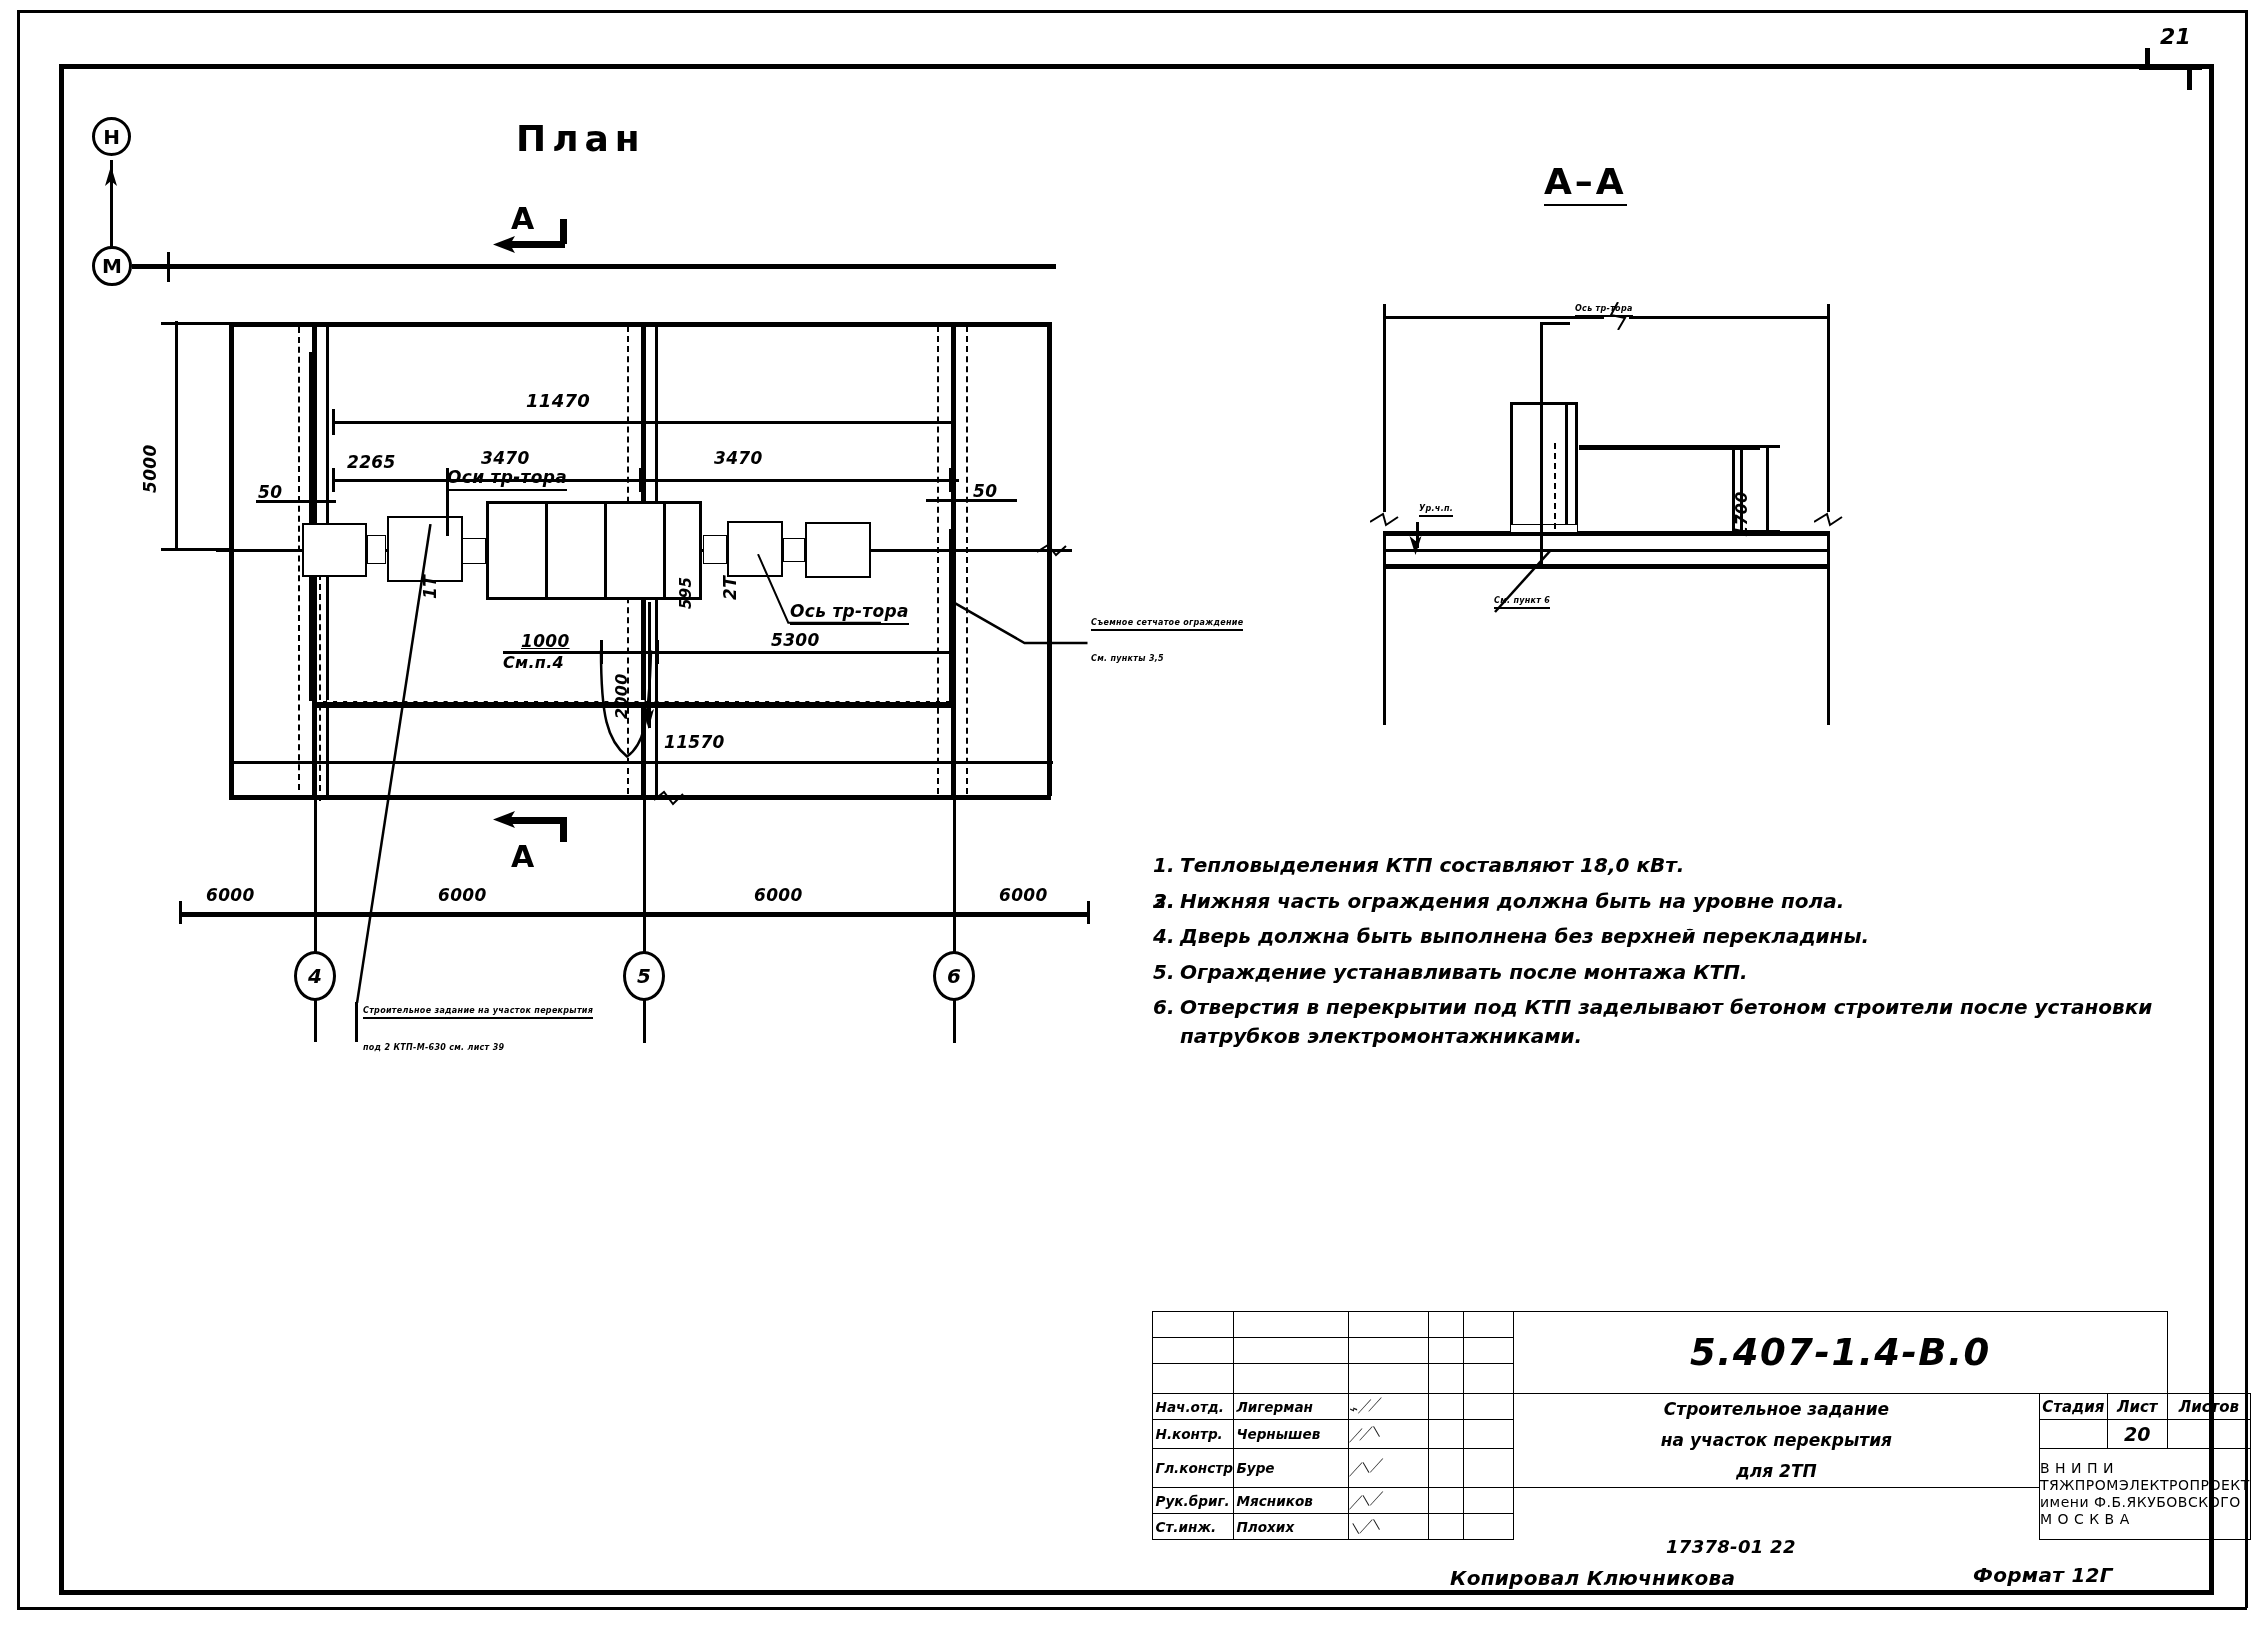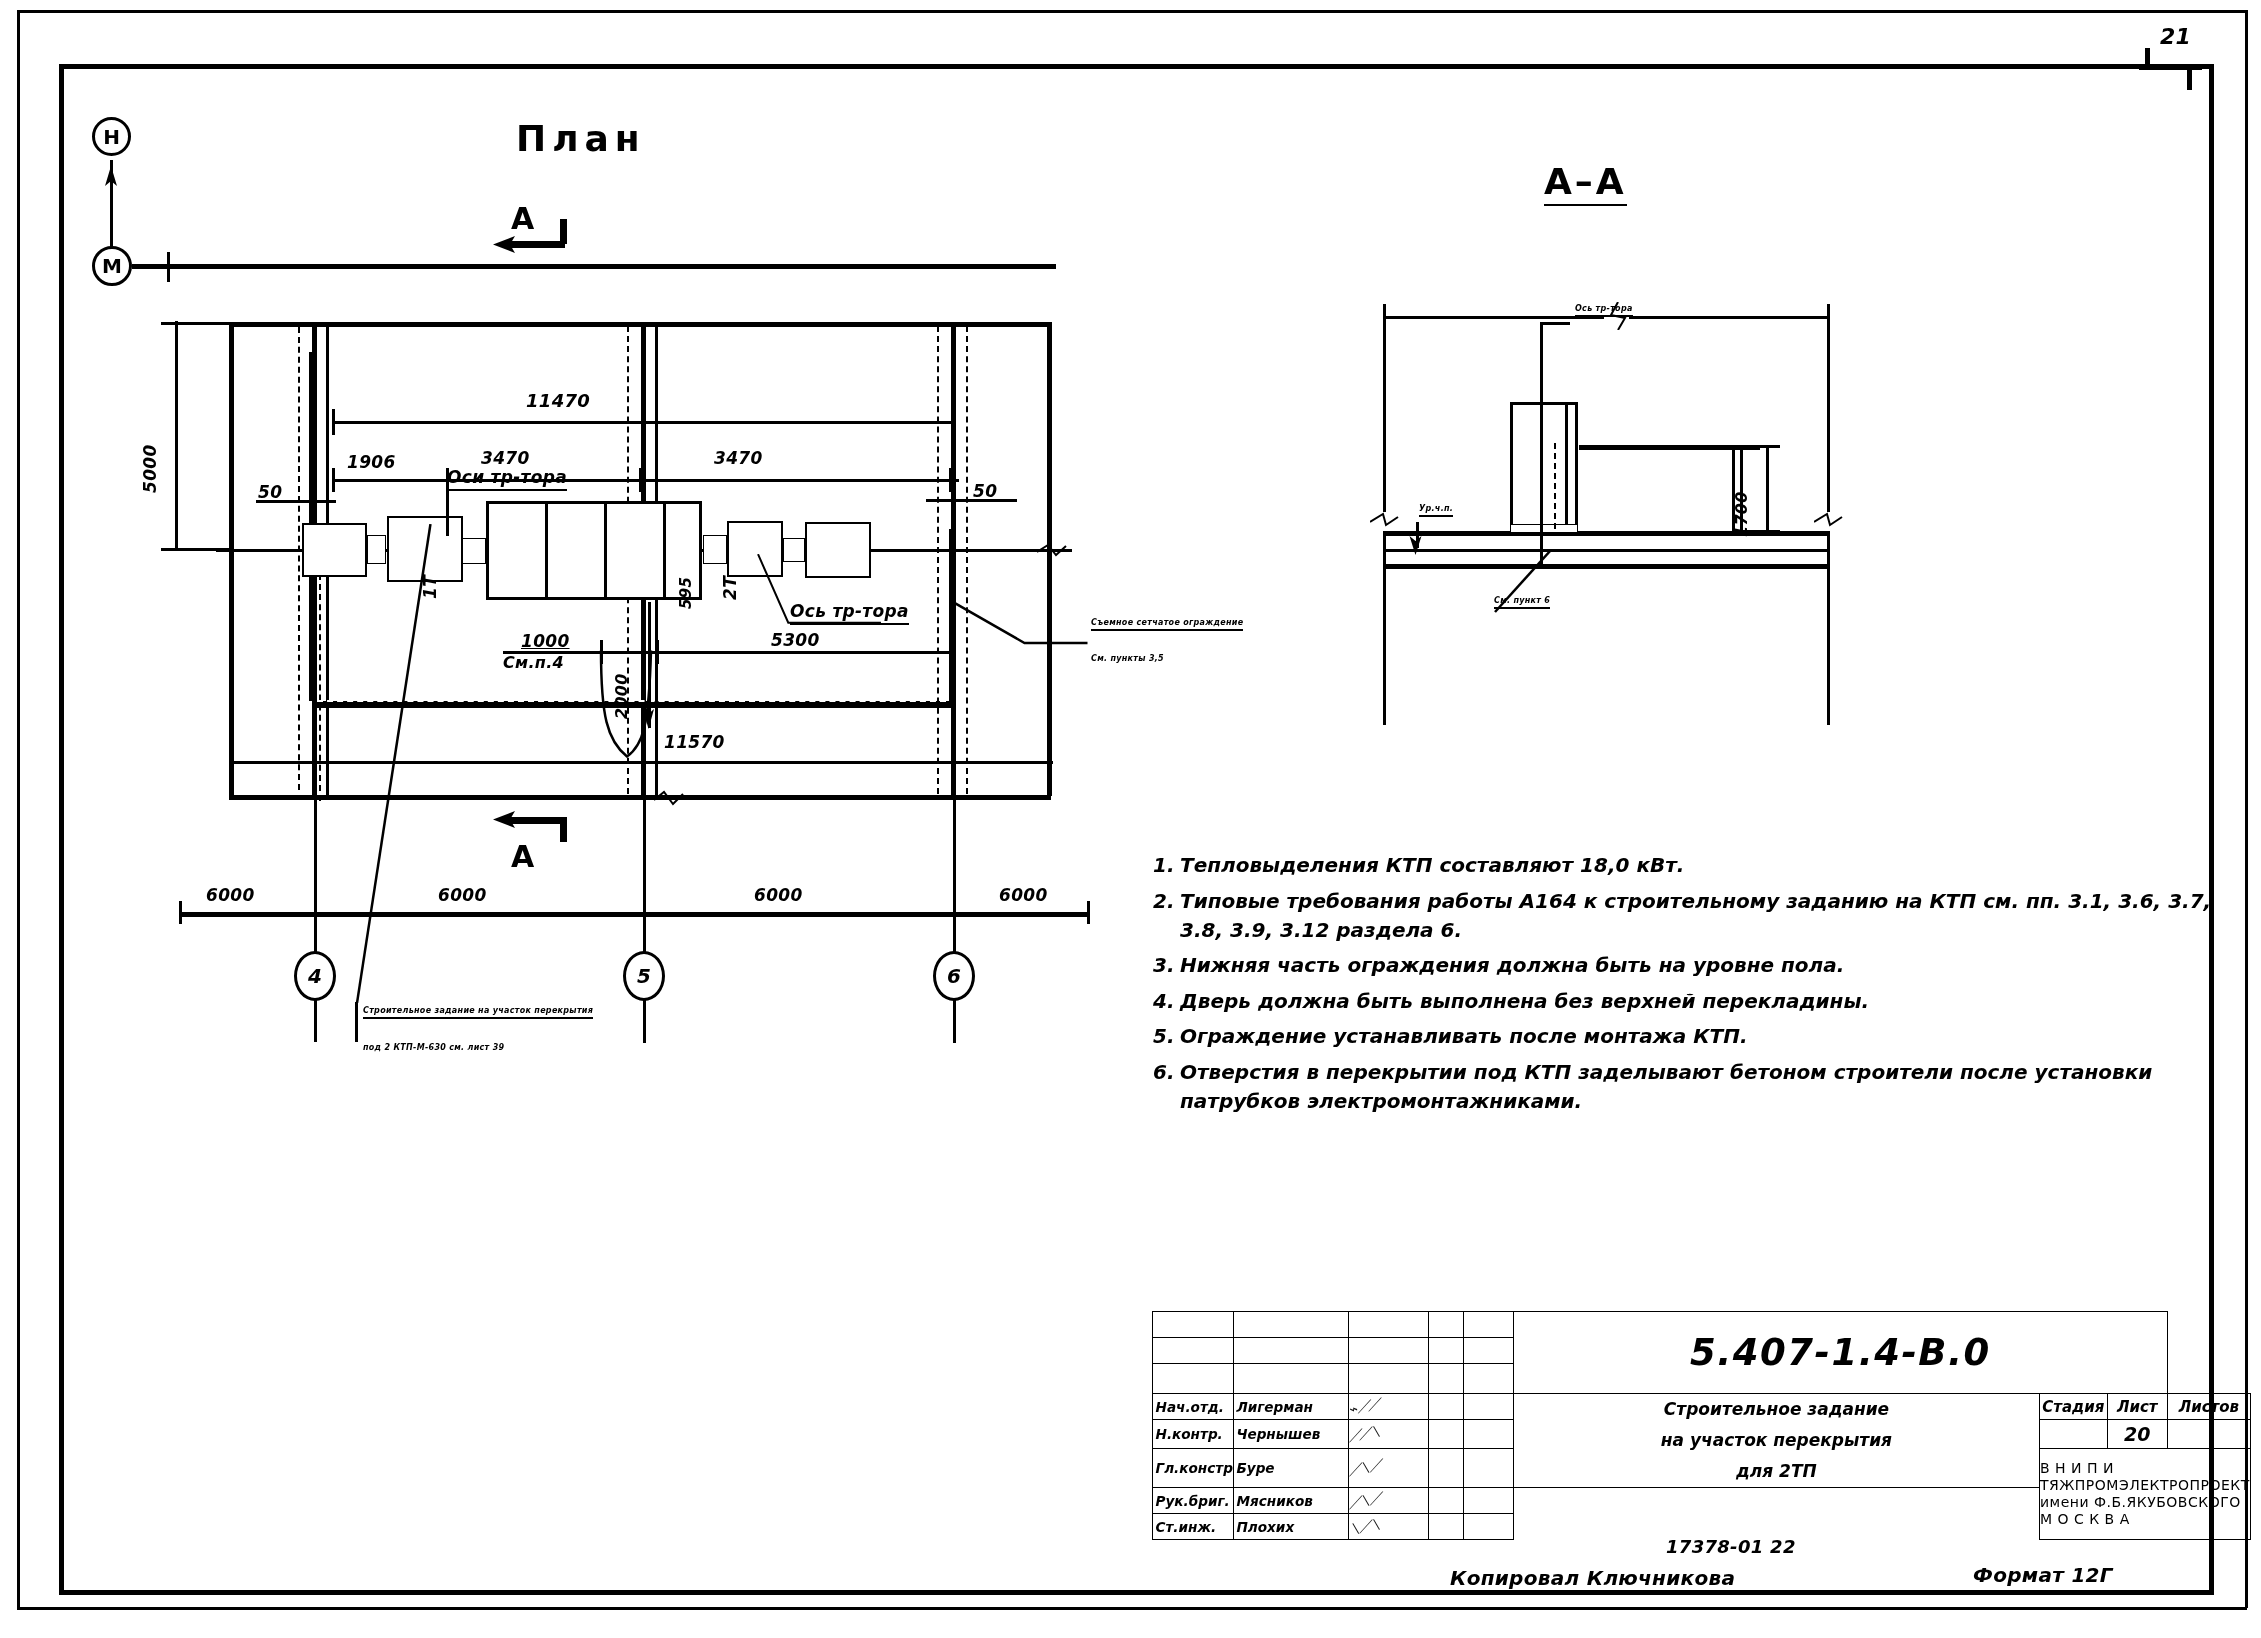--- a/index.html
+++ b/index.html
@@ -232,21 +232,21 @@
   <div class="ln hl-m" style="left:332px;top:421px;width:622px;"></div>
   <div class="ln vl-m" style="left:332px;top:409px;height:26px;"></div>
   <div class="ln vl-m" style="left:952px;top:409px;height:26px;"></div>
   <div class="hand t36" style="left:526px;top:390px;">11470</div>
 
   <div class="ln hl-m" style="left:332px;top:479px;width:627px;"></div>
   <div class="ln vl-m" style="left:332px;top:468px;height:24px;"></div>
   <div class="ln vl-m" style="left:446px;top:468px;height:24px;"></div>
   <div class="ln vl-m" style="left:639px;top:468px;height:24px;"></div>
   <div class="ln vl-m" style="left:949px;top:468px;height:24px;"></div>
-  <div class="hand t34" style="left:347px;top:452px;">1906</div>
+  <div class="hand t34" style="left:347px;top:452px;">2265</div>
   <div class="hand t34" style="left:481px;top:448px;">3470</div>
   <div class="hand t34" style="left:714px;top:448px;">3470</div>
 
   <div class="ln hl-m" style="left:256px;top:500px;width:80px;"></div>
   <div class="hand t34" style="left:258px;top:482px;">50</div>
   <div class="ln hl-m" style="left:926px;top:499px;width:91px;"></div>
   <div class="hand t34" style="left:973px;top:481px;">50</div>
 
   <div class="hand t34 uline" style="left:447px;top:467px;">Оси тр-тора</div>
   <div class="ln vl-m" style="left:446px;top:483px;height:53px;"></div>
@@ -374,21 +374,20 @@
   </svg>
   <div class="hand t38 uline" style="left:1494px;top:596px;">См. пункт 6</div>
 
   <div id="notes">
     <div class="note">
       <span class="num">1.</span>
       <span>Тепловыделения  КТП  составляют  18,0 кВт.</span>
     </div>
     <div class="note">
       <span class="num">2.</span>
-      <span>Типовые требования  работы А164  к строительному заданию на  КТП см. пп. 3.1, 3.6, 3.7, 3.8, 3.9, 3.12 раздела 6.</span>
     </div>
     <div class="note">
       <span class="num">3.</span>
       <span>Нижняя  часть  ограждения должна  быть  на  уровне пола.</span>
     </div>
     <div class="note">
       <span class="num">4.</span>
       <span>Дверь должна быть  выполнена без верхней перекладины.</span>
     </div>
     <div class="note">

